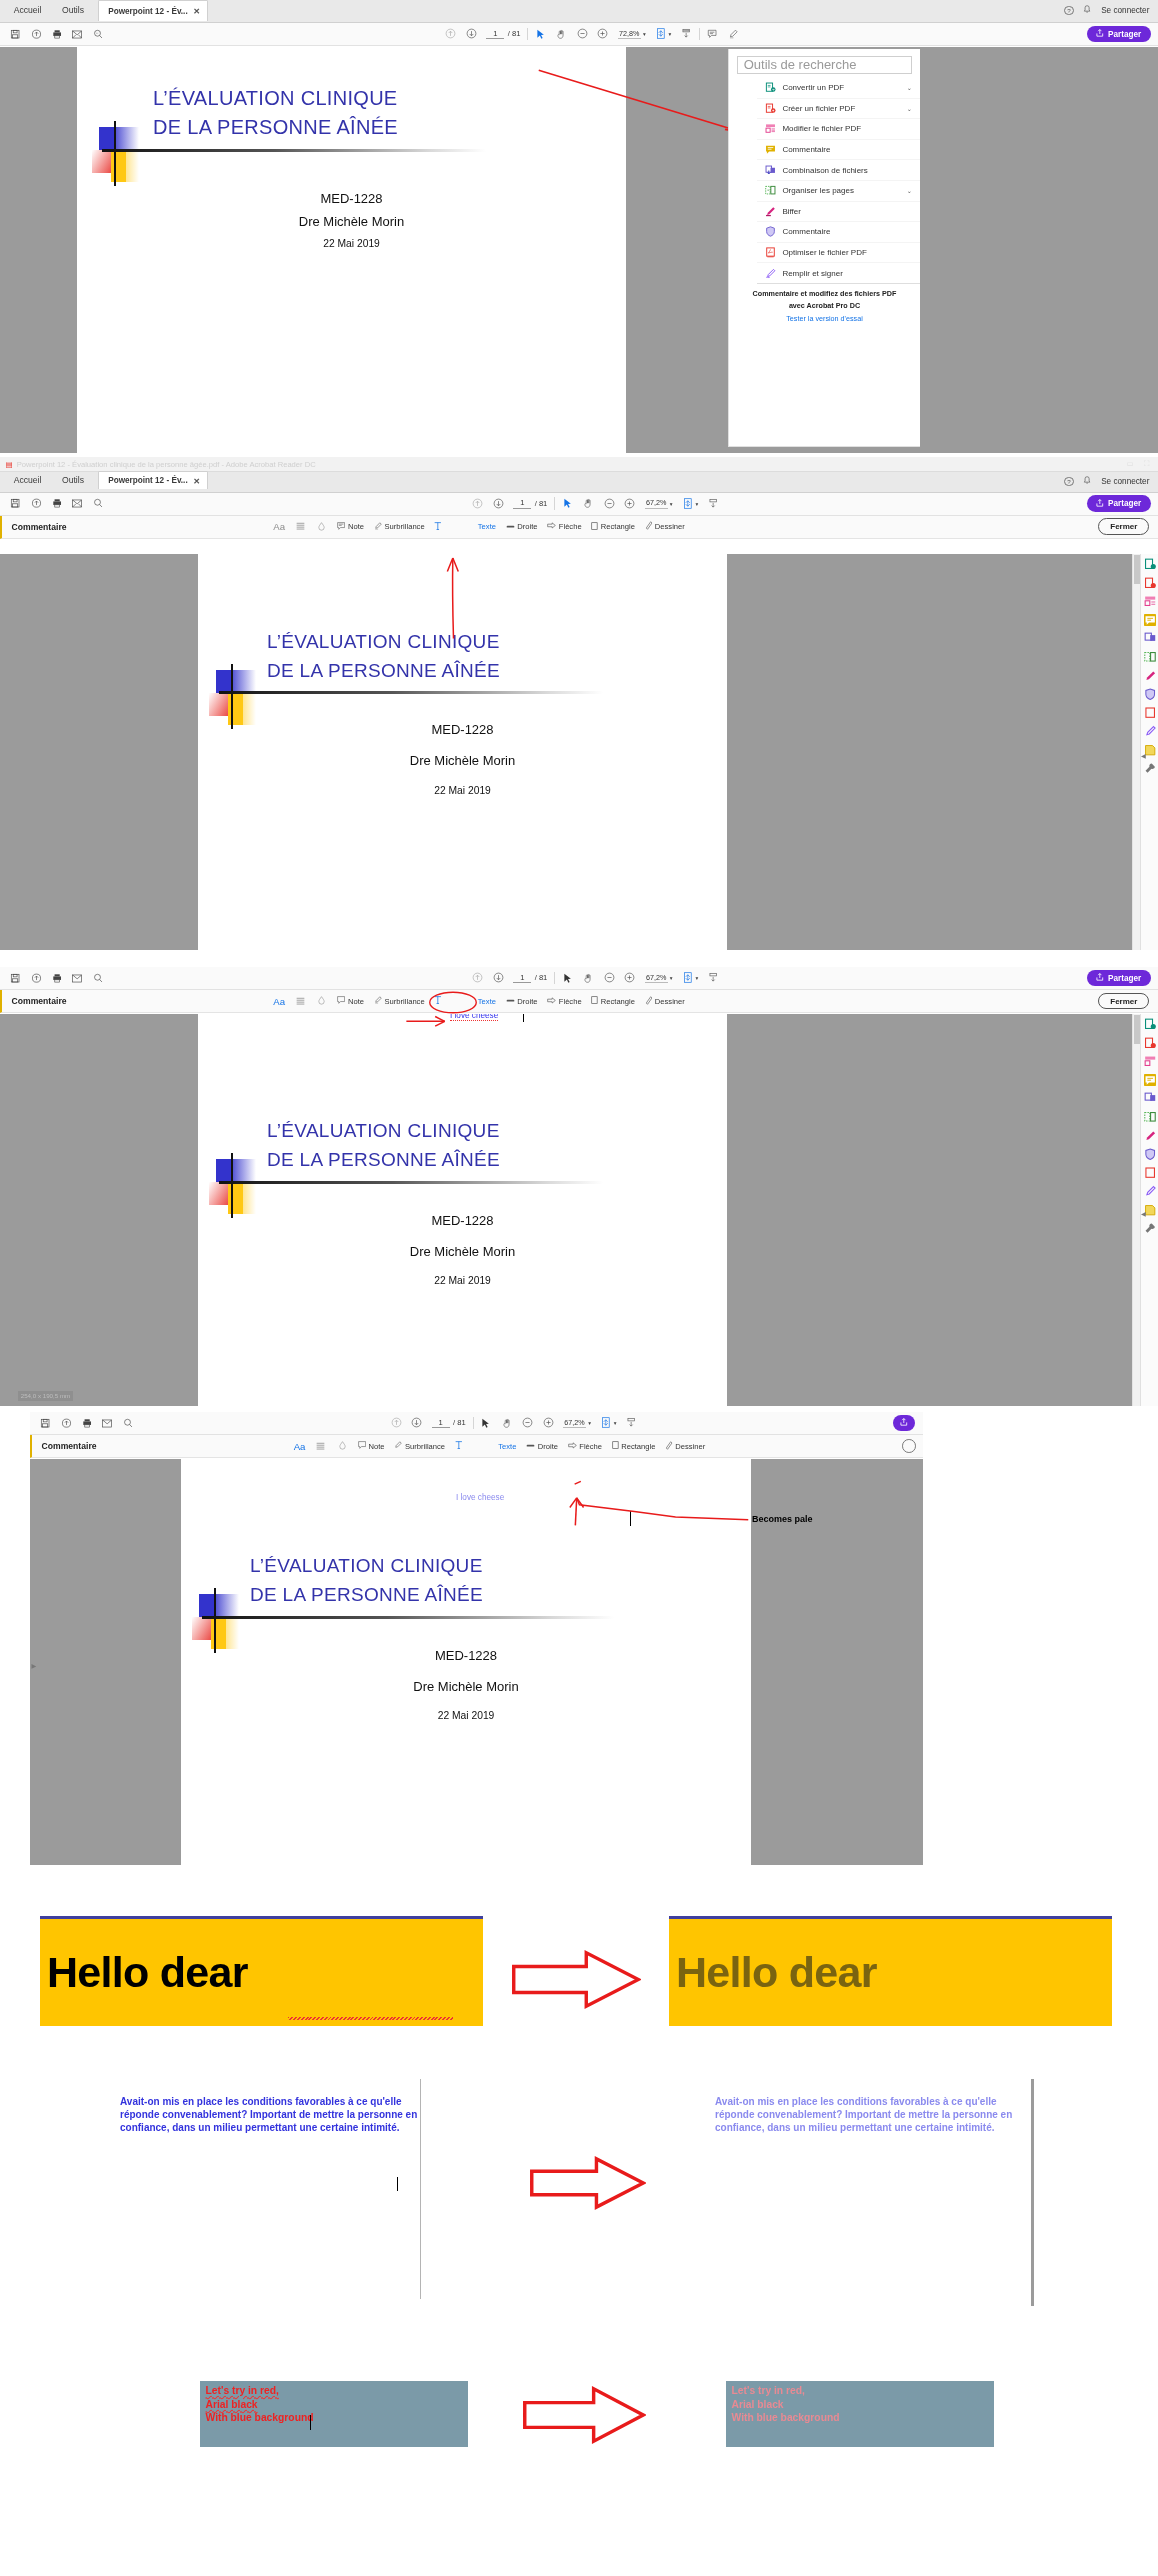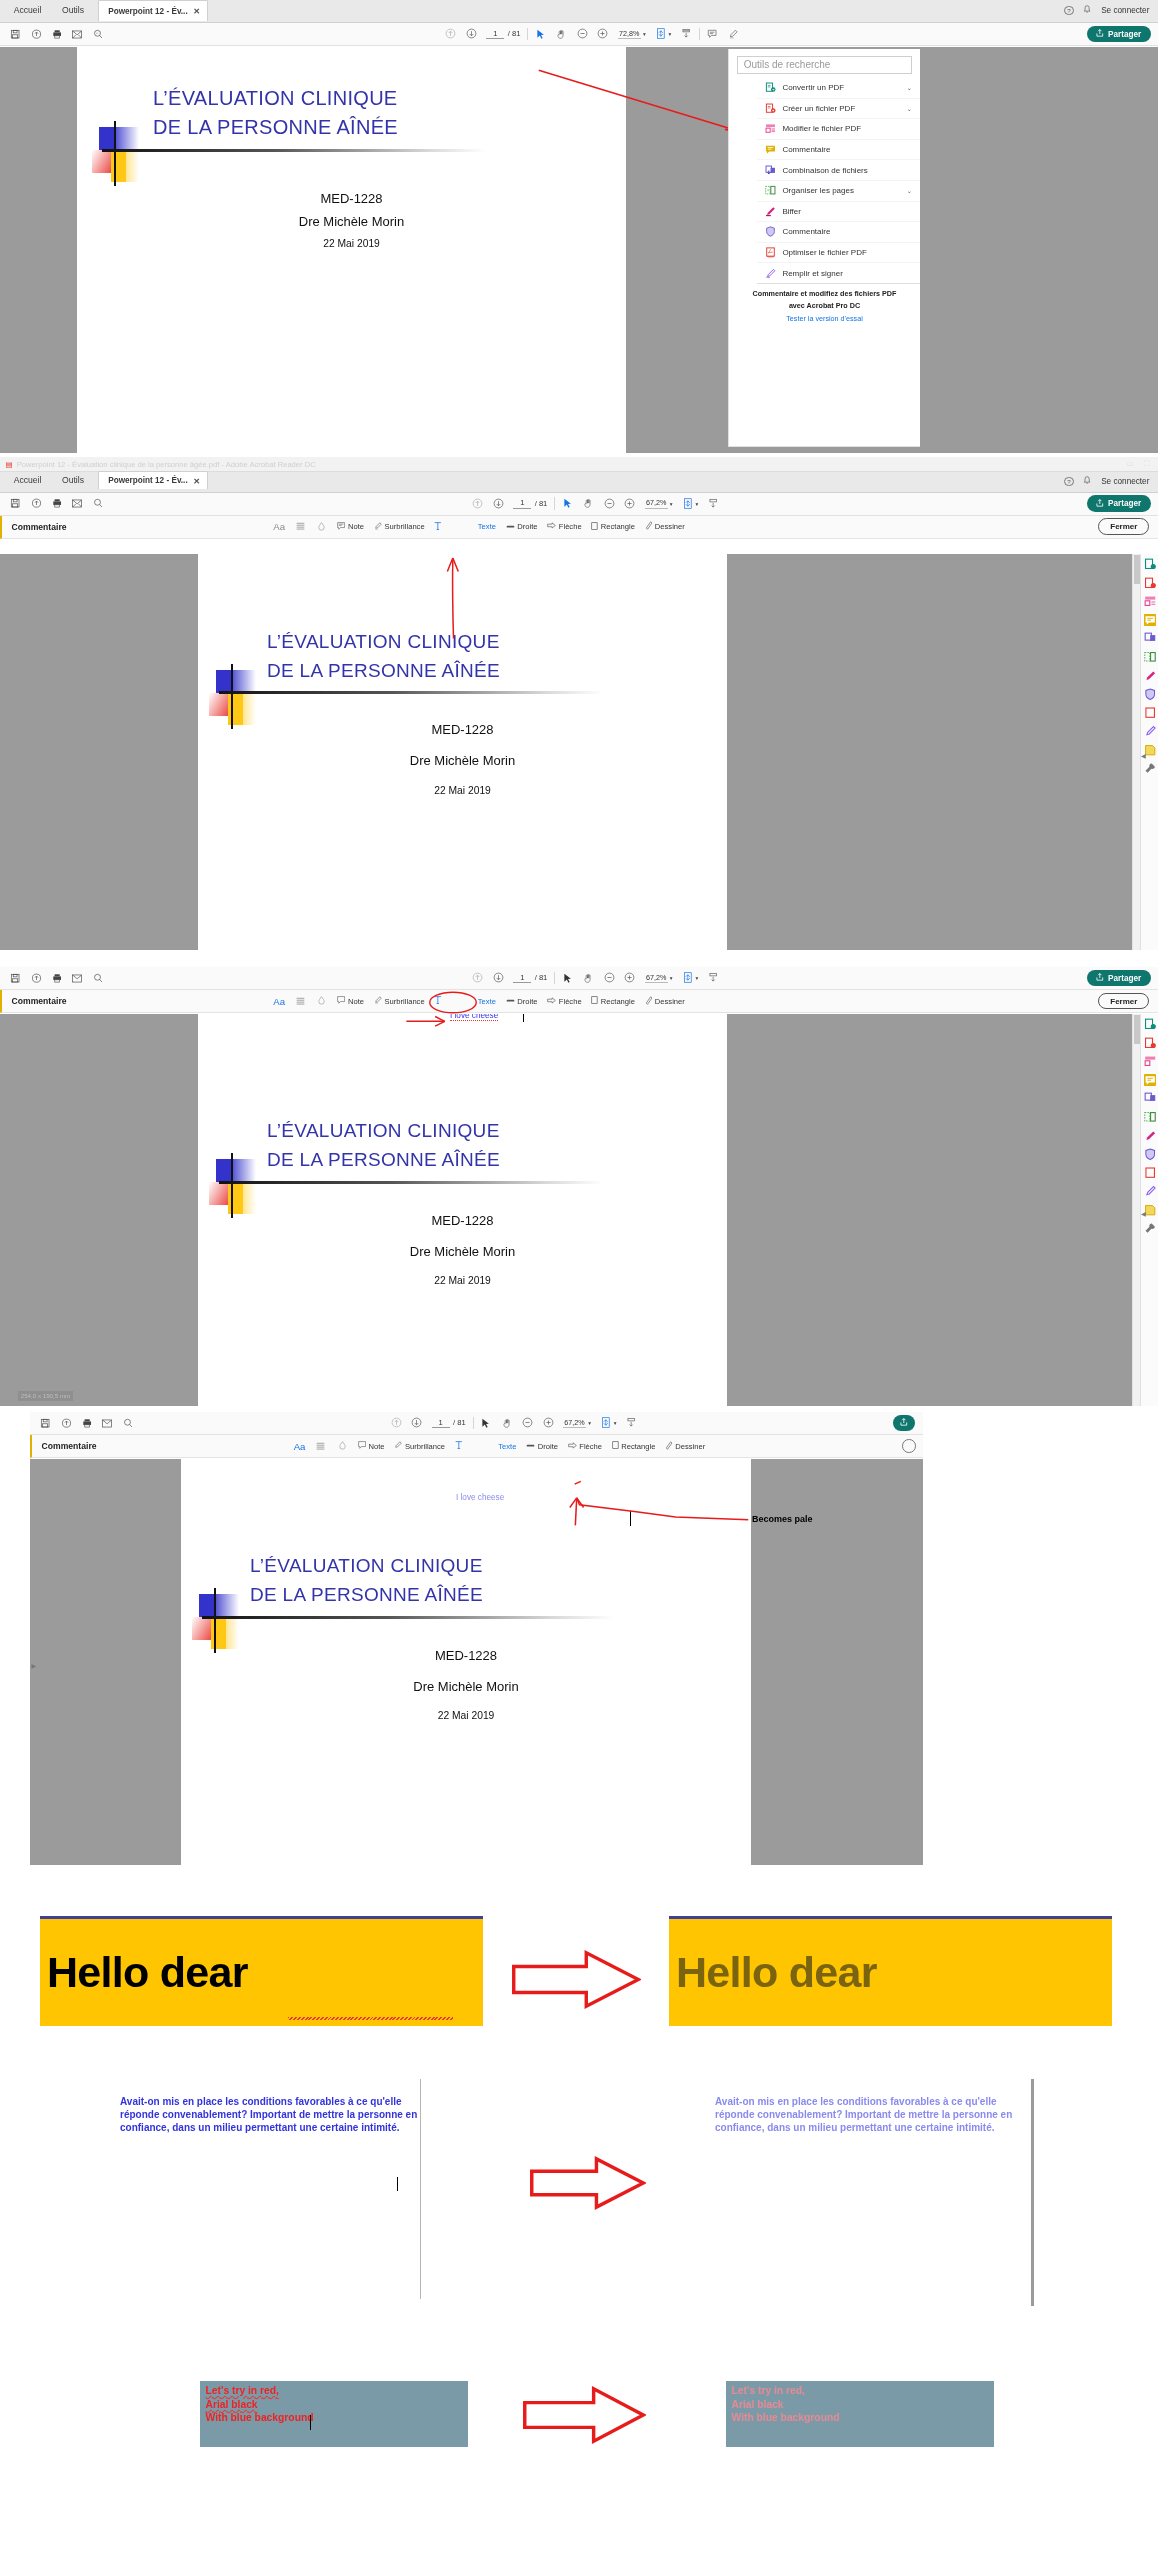--- a/index.html
+++ b/index.html
@@ -40,21 +40,21 @@
   .tic { width:11.7px; height:11.7px; display:inline-flex; align-items:center;
          justify-content:center; color:#444; }
   .tic svg { display:block; }
   .vsep { width:0.7px; height:12.4px; background:#d5d5d5; margin:0 6.9px; }
   .pagenum { font-size:7.6px; color:#333; display:flex; align-items:center; gap:3.4px; }
   .pagebox { width:18px; border-bottom:0.7px solid #999; text-align:center; font-size:7.6px;
              color:#333; padding-bottom:0.7px;}
   .zoomval { font-size:7.2px; color:#333; border-bottom:0.7px solid #bbb;
              padding:0 1.4px 0.7px 1.4px; min-width:23px; text-align:center;}
   .caret { font-size:5.5px; color:#444; margin-left:2.1px; }
-  .share { margin-left:auto; margin-right:8.2px; background:#0f766e; color:#fff;
+  .share { margin-left:auto; margin-right:8.2px; background:#6d28d9; color:#fff;
            font-size:8.2px; border-radius:9.6px; padding:3.4px 9.6px; display:flex;
            align-items:center; gap:4.1px; font-weight:600; }
 
   
   .cbar { height:23px; background:#fafafa; border-bottom:0.7px solid #e4e4e4;
           display:flex; align-items:center; position:relative;
           border-left:2.1px solid #e0b100; }
   .cbar .ctitle { font-size:8.6px; color:#222; font-weight:600; padding-left:9.6px; }
   .ctools { display:flex; align-items:center; gap:9.6px; margin-left:auto; margin-right:auto;}
   .ct { display:flex; align-items:center; gap:2.7px; font-size:7.6px; color:#333; }
@@ -88,21 +88,21 @@
   .rail .ri.act { background:#e0b100; border-radius:0.7px; }
   .scrollcol { position:absolute; right:19px; top:0; bottom:0; width:8.2px; background:#f1f1f1;
                border-left:0.7px solid #e3e3e3; }
   .scrollthumb { position:absolute; top:1.4px; left:0.7px; width:6.2px; height:29px; background:#c8c8c8; }
   .collapse { position:absolute; left:0; top:50%; font-size:6.2px; color:#777; }
 
   
   .toolpane { position:absolute; background:#fff; border-left:0.7px solid #e0e0e0;
               border-bottom:0.7px solid #e0e0e0; }
   .searchbox { border:0.7px solid #cfcfcf; height:18px; margin:6.9px 8.2px 4.1px 8.2px;
-               display:flex; align-items:center; padding:0 5.5px; font-size:10px; color:#9a9a9a; }
+               display:flex; align-items:center; padding:0 5.5px; font-size:13px; color:#9a9a9a; }
   .trow { display:flex; align-items:center; gap:6.2px; height:20.6px; padding:0 8.2px;
           font-size:8px; color:#333; border-bottom:0.7px solid #f4f4f4;margin-left:28px; }
   .trow .chev { margin-left:auto; font-size:6.2px; color:#555; }
   .tico { width:11px; height:11px; flex:0 0 11px; }
   .promo { text-align:center; font-size:7.2px; color:#222; font-weight:700;
            line-height:1.35; padding:5.5px 6.9px 1.4px; }
   .promo2 { text-align:center; font-size:7.2px; color:#1473e6; padding:2.7px 0 5.5px; }
 
   
   .redline { position:absolute; pointer-events:none; }

